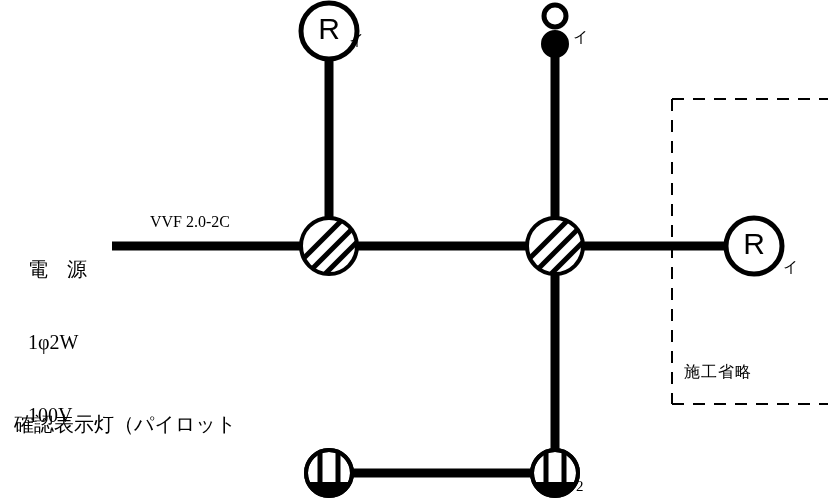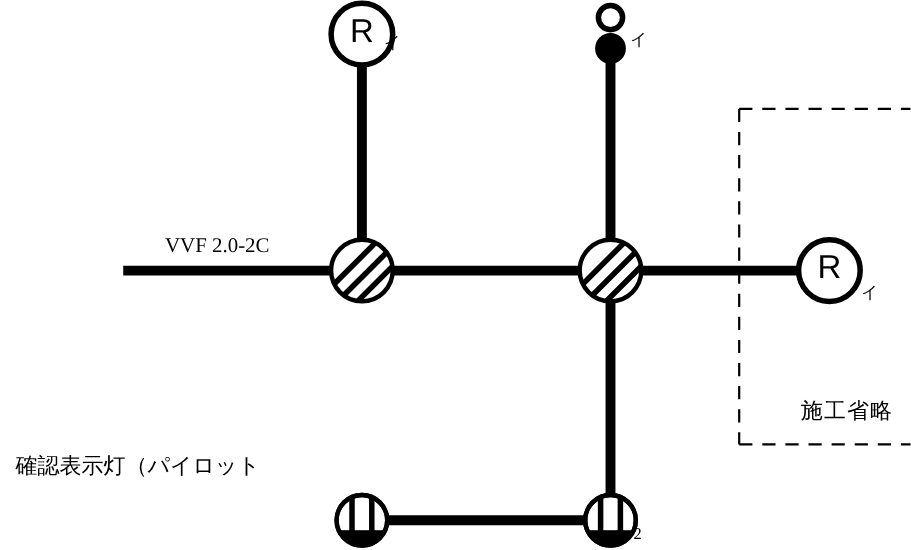--- a/index.html
+++ b/index.html
@@ -39,21 +39,21 @@
     font-size: 20px;
     letter-spacing: 0px;
   }
   #source-label .ln { display: block; }
   #source-label .ln-kanji { letter-spacing: 7px; }
 
   
   #cable-label {
     left: 150px;
     top: 212px;
-    font-size: 19px;
+    font-size: 16px;
   }
 
   
   .ident {
     font-size: 15px;
     font-family: "Liberation Sans", "DejaVu Sans", sans-serif;
   }
   #ident-lamp-top   { left: 349px; top: 31px; }
   #ident-pilot-top  { left: 573px; top: 28px; }
   #ident-lamp-right { left: 783px; top: 258px; }
@@ -73,23 +73,22 @@
     font-weight: 400;
     color: #000000;
     text-align: center;
     white-space: pre;
   }
 
   
   #omit-label {
     left: 684px;
     top: 362px;
-    font-size: 20px;
+    font-size: 16px;
     letter-spacing: 1px;
-    margin-left: 44px;
   }
 
   
   #notes {
     left: 2px;
     top: 358px;
     font-size: 20px;
     line-height: 1.33;
   }
   #notes .note-line { display: block; }
@@ -186,20 +185,25 @@
       </g>
       <circle cx="555" cy="473" r="23" fill="none" stroke="#000000" stroke-width="4"></circle>
     </g>
 
   </svg>
 
   <div class="sym-letter" style="left:309px; top:12px; width:40px;">R</div>
 
   <div class="sym-letter" style="left:734px; top:227px; width:40px;">R</div>
 
+  <div id="source-label" class="txt">
+    <span class="ln ln-kanji">電 源</span>
+    <span class="ln">1φ2W</span>
+    <span class="ln">100V</span>
+  </div>
 
   <div id="cable-label" class="txt">VVF 2.0-2C</div>
 
   <div id="ident-lamp-top" class="txt ident">イ</div>
 
   <div id="ident-pilot-top" class="txt ident">イ</div>
 
   <div id="ident-lamp-right" class="txt ident">イ</div>
 
   <div id="switch-right-subscript" class="txt">2</div>

